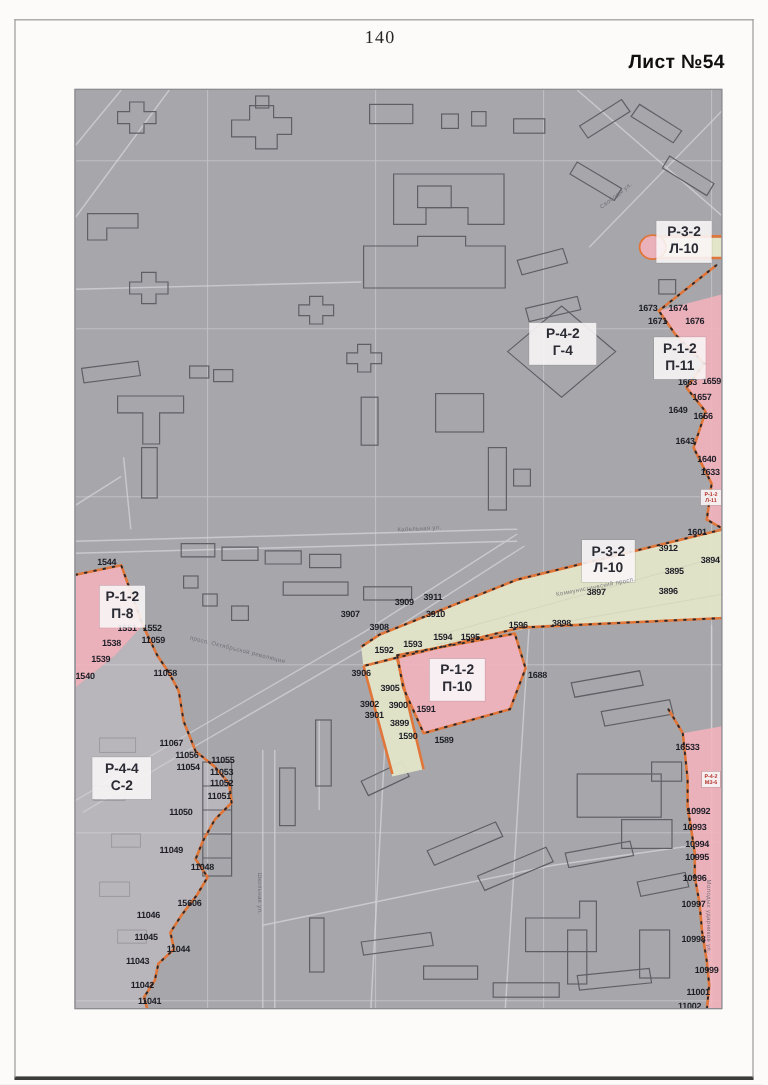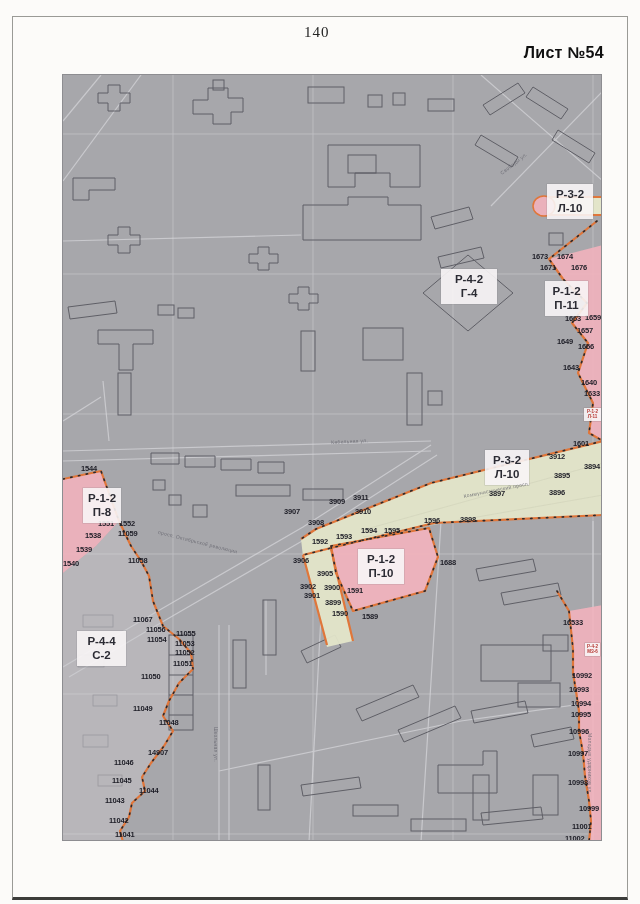--- a/index.html
+++ b/index.html
@@ -224,21 +224,21 @@
         <span class="parcel" style="left: 70px; top: 497px; margin-top: 44px;">11067</span>
         <span class="parcel" style="left: 83px; top: 551px;">11056</span>
         <span class="parcel" style="left: 113px; top: 555px;">11055</span>
         <span class="parcel" style="left: 84px; top: 561px;">11054</span>
         <span class="parcel" style="left: 112px; top: 565px;">11053</span>
         <span class="parcel" style="left: 112px; top: 574px;">11052</span>
         <span class="parcel" style="left: 110px; top: 585px;">11051</span>
         <span class="parcel" style="left: 78px; top: 598px;">11050</span>
         <span class="parcel" style="left: 70px; top: 630px;">11049</span>
         <span class="parcel" style="left: 96px; top: 644px;">11048</span>
-        <span class="parcel" style="left: 85px; top: 674px;">14907</span>
+        <span class="parcel" style="left: 85px; top: 674px;">15606</span>
         <span class="parcel" style="left: 51px; top: 684px;">11046</span>
         <span class="parcel" style="left: 49px; top: 702px;">11045</span>
         <span class="parcel" style="left: 76px; top: 712px;">11044</span>
         <span class="parcel" style="left: 42px; top: 722px;">11043</span>
         <span class="parcel" style="left: 46px; top: 742px;">11042</span>
         <span class="parcel" style="left: 52px; top: 756px;">11041</span>
         <span class="parcel" style="left: 500px; top: 544px;">16533</span>
         <span class="parcel" style="left: 509px; top: 597px;">10992</span>
         <span class="parcel" style="left: 506px; top: 611px;">10993</span>
         <span class="parcel" style="left: 508px; top: 625px;">10994</span>

